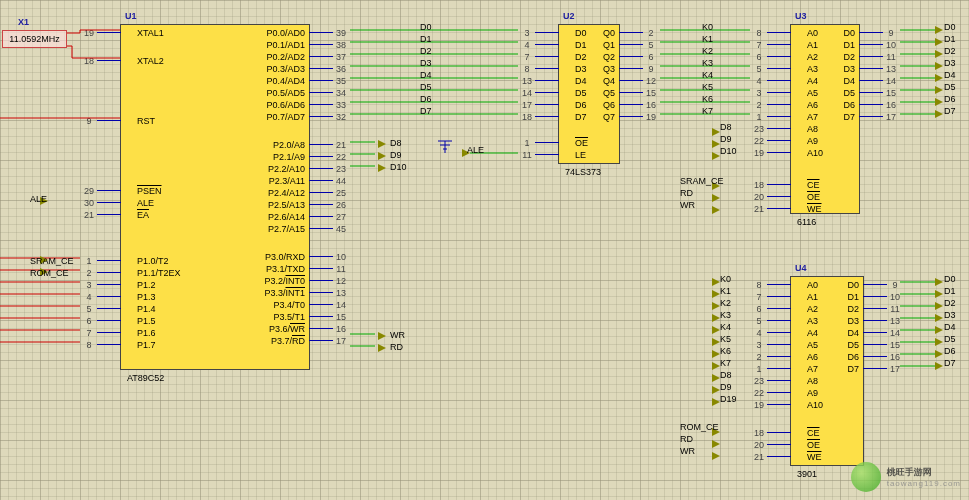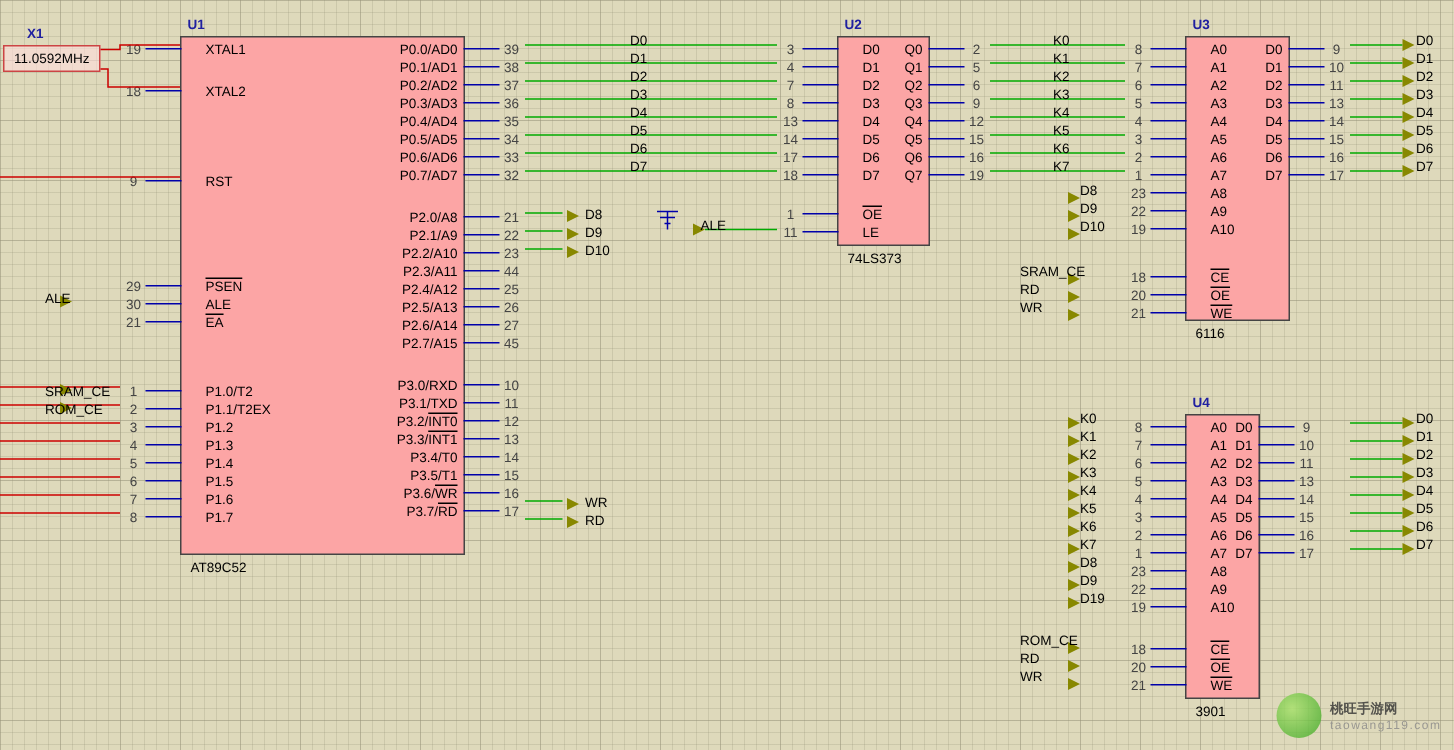--- a/index.html
+++ b/index.html
@@ -16,21 +16,21 @@
     background-image:
       linear-gradient(rgba(150,145,120,0.4) 1px, transparent 1px),
       linear-gradient(90deg, rgba(150,145,120,0.4) 1px, transparent 1px),
       linear-gradient(rgba(150,145,120,0.25) 1px, transparent 1px),
       linear-gradient(90deg, rgba(150,145,120,0.25) 1px, transparent 1px);
     background-size: 40px 40px, 40px 40px, 8px 8px, 8px 8px;
   }
   .chip {
     position: absolute;
     border: 1px solid #444;
-    background: #fca5a5;
+    background: #fde047;
   }
   .chip-label { position:absolute; top:-14px; left:4px; color:#2020a0; font-weight:bold; }
   .chip-part  { position:absolute; bottom:-14px; left:6px; color:#000; }
   .pin-row { position:absolute; display:flex; align-items:center; height:11px; }
   .pin-row.left  { left:-40px; }
   .pin-row.right { right:-40px; flex-direction:row-reverse; }
   .pin-num  { color:#444; width:16px; text-align:center; }
   .pin-wire { width:24px; height:1px; background:#00a; }
   .pin-name { position:absolute; white-space:nowrap; }
   .pin-row.left  .pin-name { left:56px; }
@@ -468,21 +468,21 @@
         <span class="pin-name">D6</span>
       </div>
       <div class="pin-row right" style="top: 86px;">
         <span class="pin-num">17</span>
         <span class="pin-wire"></span>
         <span class="pin-name">D7</span>
       </div>
     </div>
 </div>
 
-<div class="chip" style="left:790px; top:276px; width:50px; height:190px;">
+<div class="chip" style="left:790px; top:276px; width:74px; height:190px;">
   <div class="chip-label">U4</div>
   <div class="chip-part">3901</div>
   <div id="u4-left">
       <div class="pin-row left" style="top: 2px;">
         <span class="pin-num">8</span>
         <span class="pin-wire"></span>
         <span class="pin-name">A0</span>
       </div>
       <div class="pin-row left" style="top: 14px;">
         <span class="pin-num">7</span>

